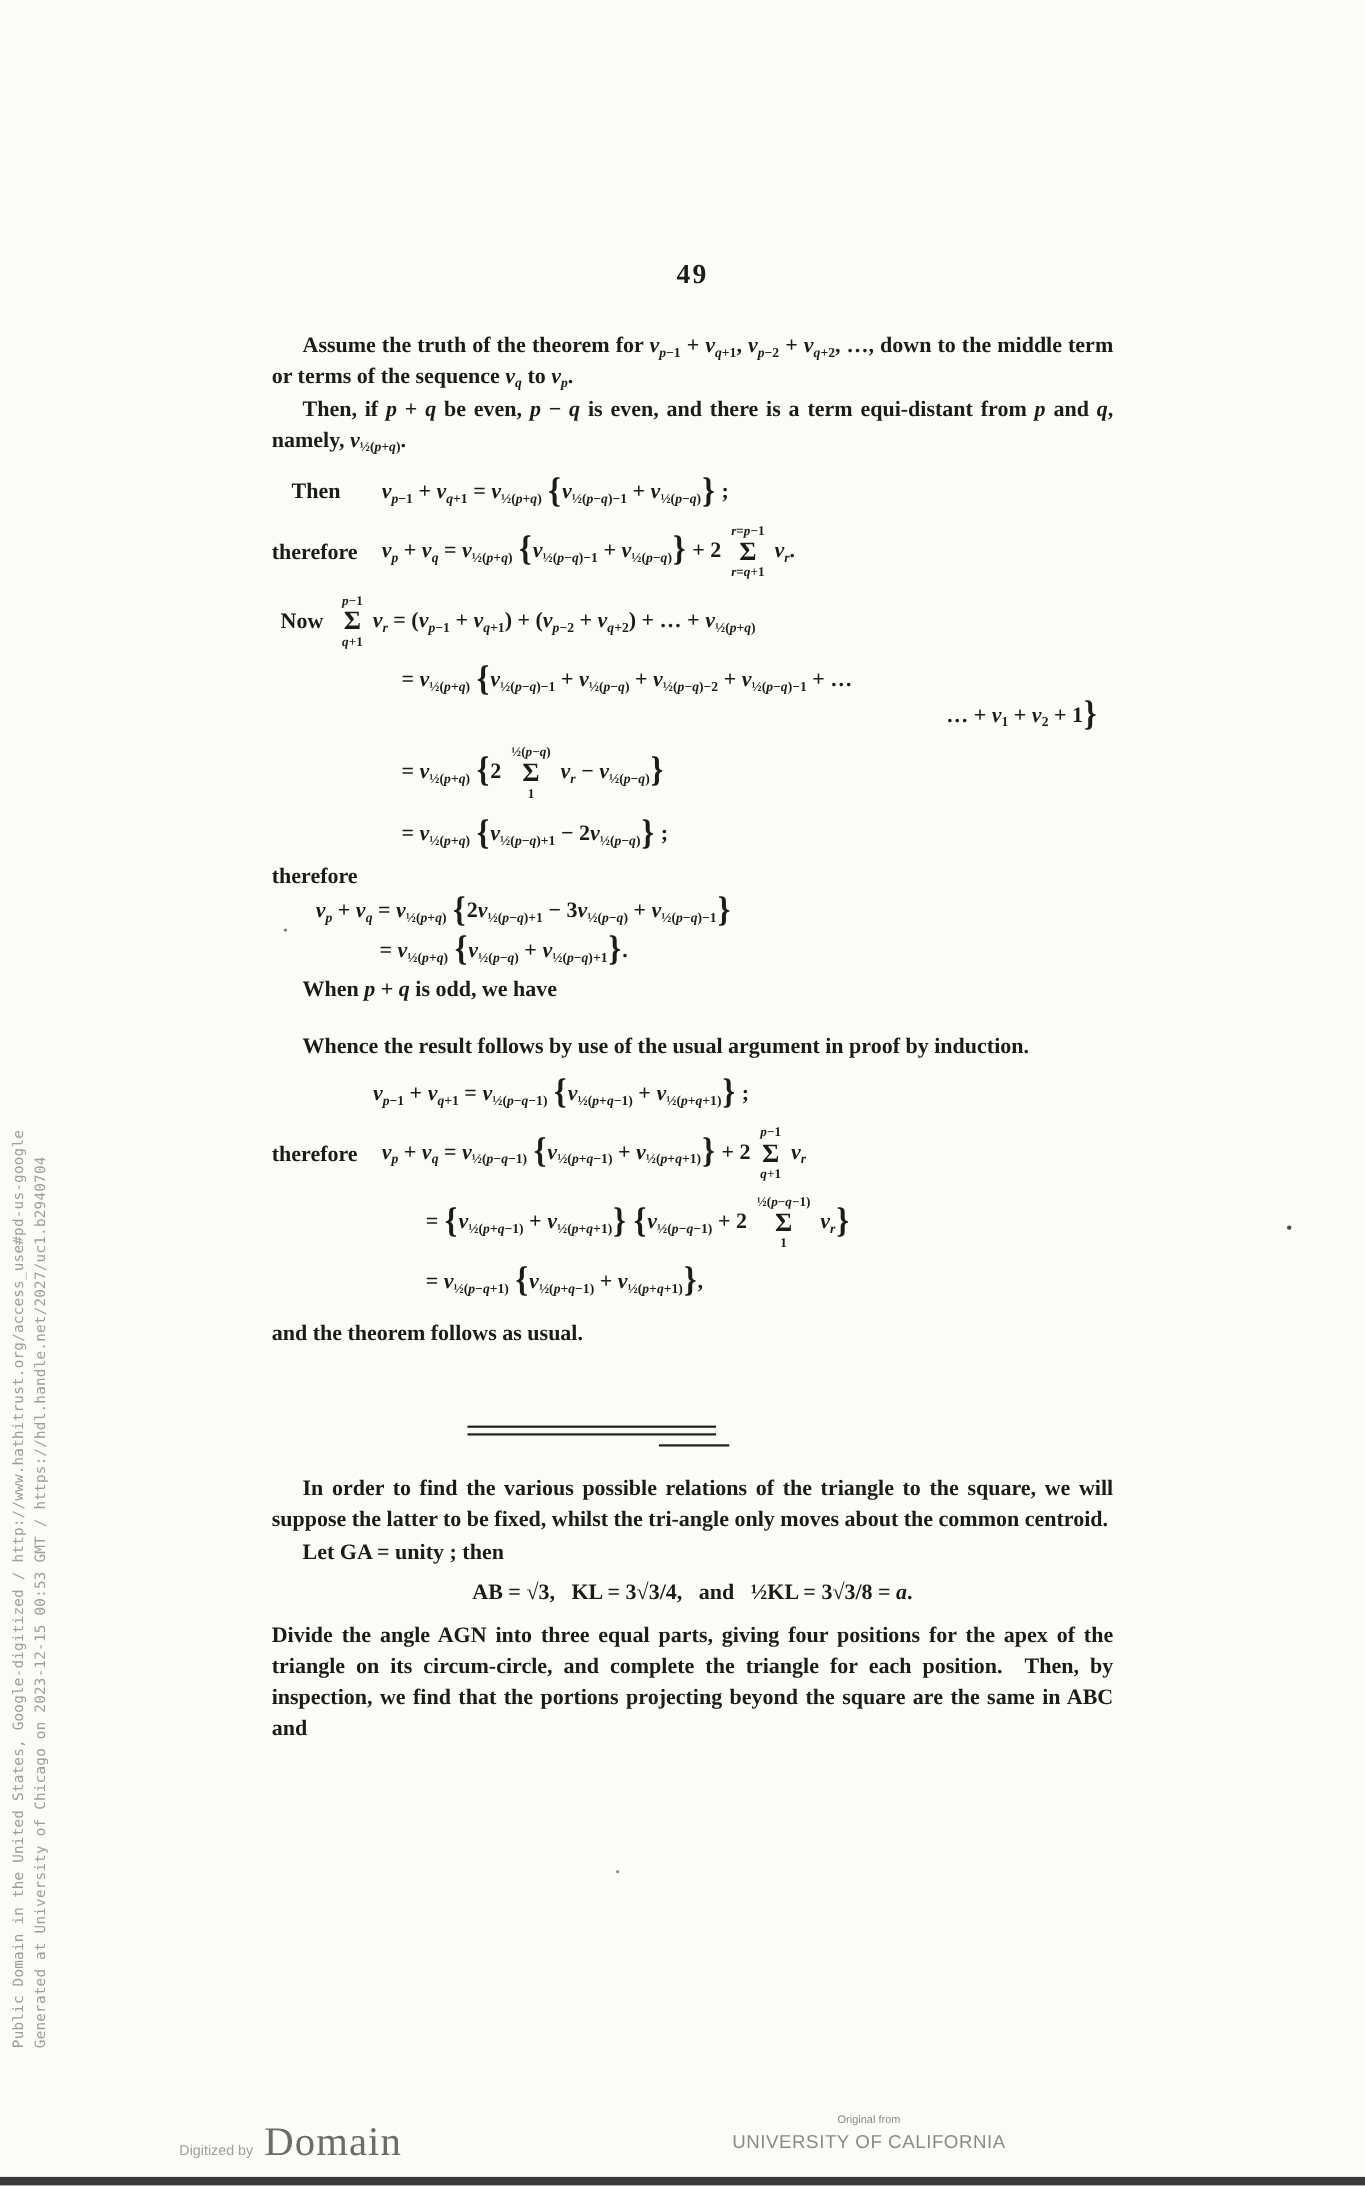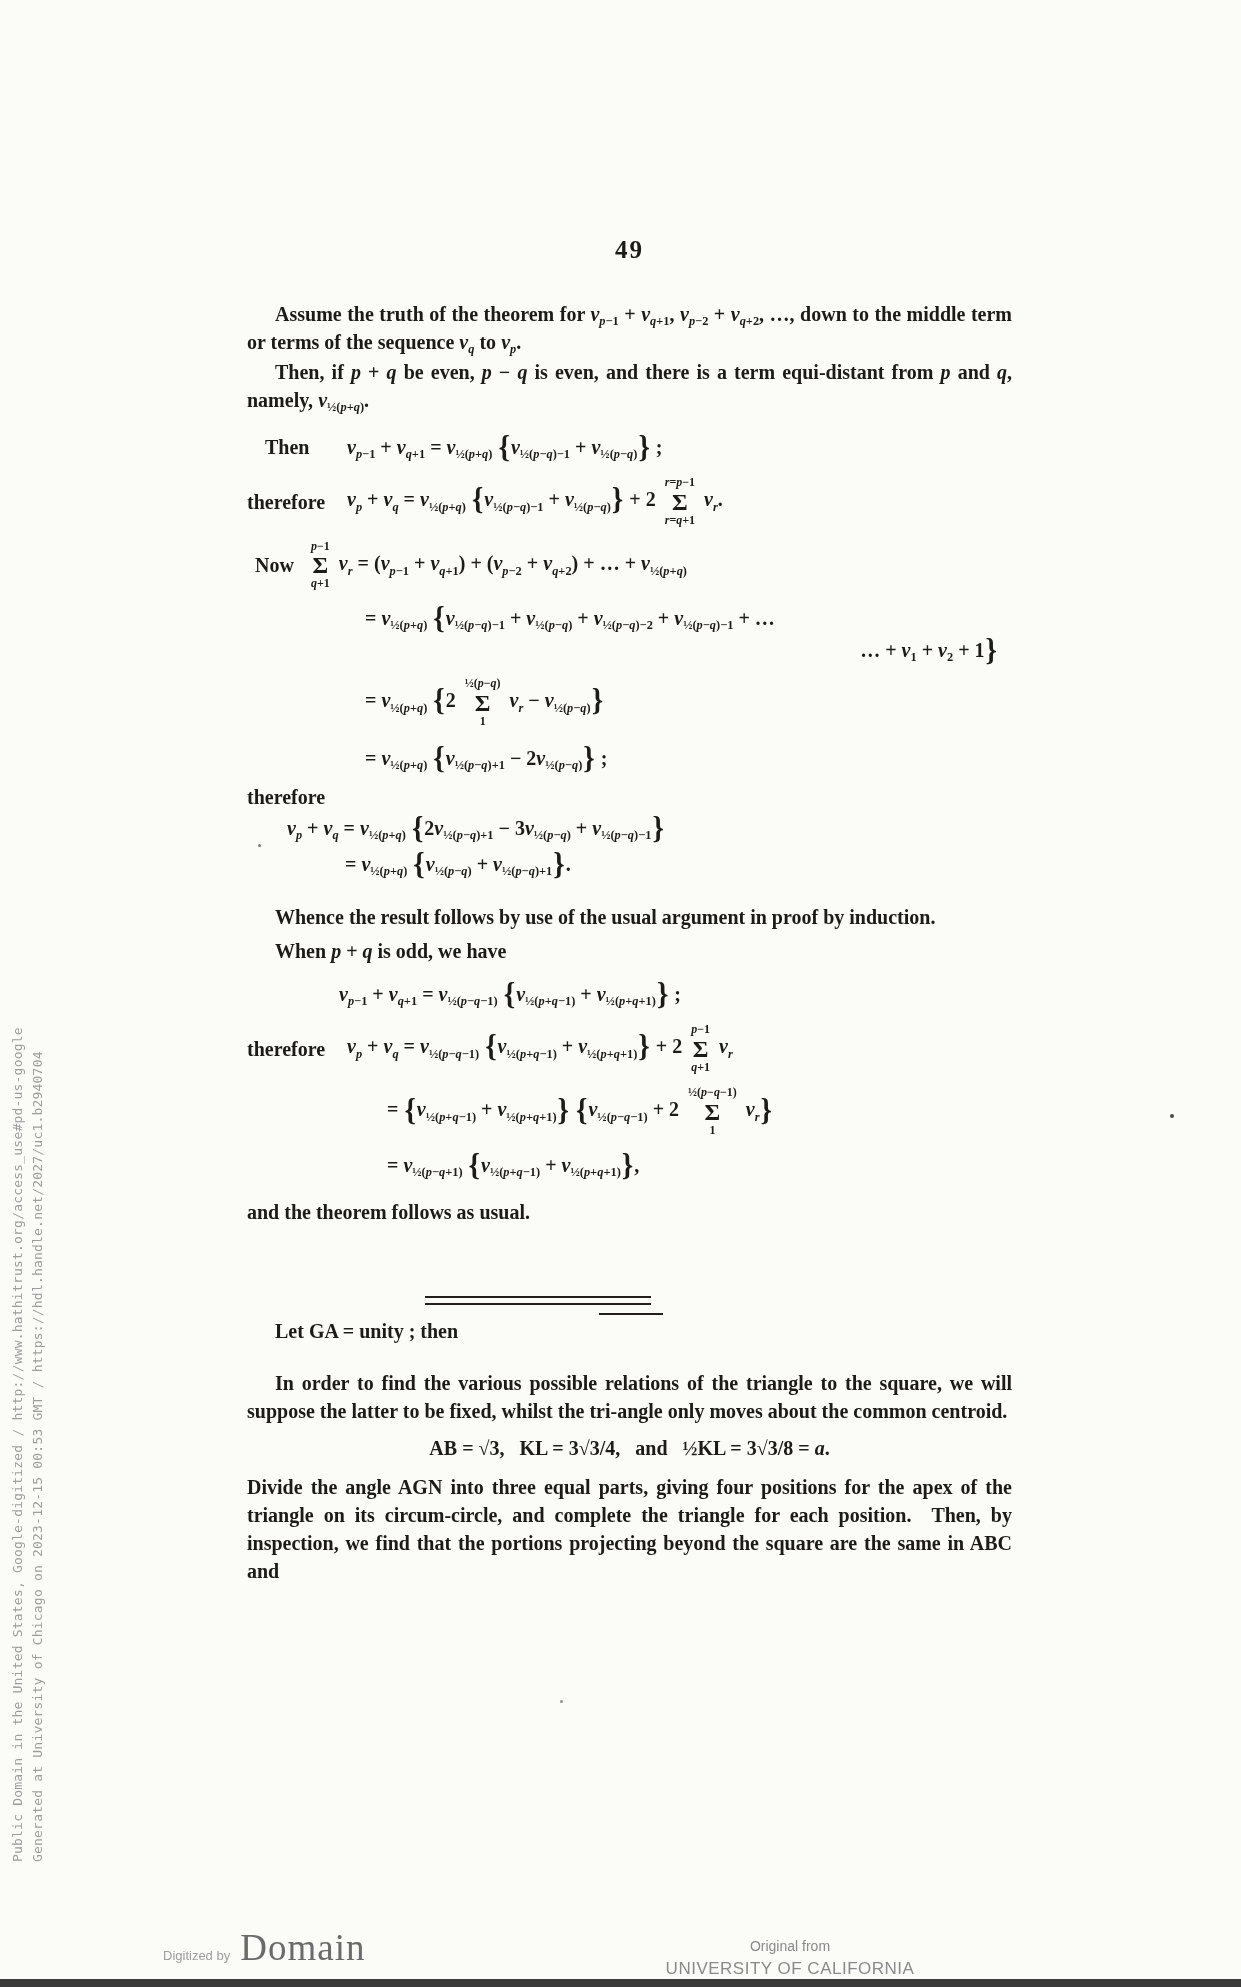--- a/index.html
+++ b/index.html
@@ -38,21 +38,21 @@
   .seg-i{font-style:italic;}
   .seg-b{font-weight:bold;}
   .seg-sc .sc-rest{font-size:0.78em;letter-spacing:0.5px;}
   
   .footer{position:absolute;top:1916px;left:0;width:100%;height:64px;
     font-family:"Liberation Sans",sans-serif;color:#8f8f8f;}
   .footer-left{position:absolute;left:163px;top:10px;display:flex;align-items:baseline;}
   .digitized-by{font-size:13px;color:#9e9e9e;}
   .glogo{font-family:"Liberation Serif",serif;font-size:37px;color:#6b6b6b;margin-left:10px;letter-spacing:1px;}
   .footer-right{position:absolute;left:620px;width:340px;top:6px;text-align:center;color:#8a8a8a;}
-  .orig-from{font-size:14px;margin-bottom:5px;margin-top:16px;}
+  .orig-from{font-size:10px;margin-bottom:5px;}
   .institution{font-size:17px;letter-spacing:0.5px;}
   .bottom-bar{position:absolute;bottom:0;left:0;width:100%;height:8px;background:#3a3a3a;}
   .speck{position:absolute;border-radius:50%;}
   .speck-1{left:1170px;top:1114px;width:4px;height:4px;background:#4a4a4a;}
   .speck-2{left:560px;top:1700px;width:3px;height:3px;background:#8f8f8f;}
   .speck-3{left:258px;top:844px;width:3px;height:3px;background:#7d7d7d;}
 </style>
 </head>
 <body>
 
@@ -104,22 +104,22 @@
         <div class="math" style="margin-top: 14px;">
           <span class="mexpr" style="padding-left: 118px;">= <i>v</i><sub>½(<i>p</i>+<i>q</i>)</sub> <span class="br">{</span><i>v</i><sub>½(<i>p</i>−<i>q</i>)+1</sub> − 2<i>v</i><sub>½(<i>p</i>−<i>q</i>)</sub><span class="br">}</span> ;</span>
         </div>
         <div class="para" style="margin-top: 10px;">therefore</div>
         <div class="math" style="margin-top: 2px;">
           <span class="mexpr" style="padding-left: 40px;"><i>v</i><sub><i>p</i></sub> + <i>v</i><sub><i>q</i></sub> = <i>v</i><sub>½(<i>p</i>+<i>q</i>)</sub> <span class="br">{</span>2<i>v</i><sub>½(<i>p</i>−<i>q</i>)+1</sub> − 3<i>v</i><sub>½(<i>p</i>−<i>q</i>)</sub> + <i>v</i><sub>½(<i>p</i>−<i>q</i>)−1</sub><span class="br">}</span></span>
         </div>
         <div class="math" style="margin-top: 6px;">
           <span class="mexpr" style="padding-left: 98px;">= <i>v</i><sub>½(<i>p</i>+<i>q</i>)</sub> <span class="br">{</span><i>v</i><sub>½(<i>p</i>−<i>q</i>)</sub> + <i>v</i><sub>½(<i>p</i>−<i>q</i>)+1</sub><span class="br">}</span>.</span>
         </div>
+        <div class="para indent" style="margin-top: 6px;">When <span class="m-seg"><i>p</i> + <i>q</i></span> is odd, we have</div>
         <div class="para indent" style="margin-top: 24px;">Whence the result follows by use of the usual argument in proof by induction.</div>
-        <div class="para indent" style="margin-top: 6px;">When <span class="m-seg"><i>p</i> + <i>q</i></span> is odd, we have</div>
         <div class="math" style="margin-top: 14px;">
           <span class="mexpr" style="padding-left: 92px;"><i>v</i><sub><i>p</i>−1</sub> + <i>v</i><sub><i>q</i>+1</sub> = <i>v</i><sub>½(<i>p</i>−<i>q</i>−1)</sub> <span class="br">{</span><i>v</i><sub>½(<i>p</i>+<i>q</i>−1)</sub> + <i>v</i><sub>½(<i>p</i>+<i>q</i>+1)</sub><span class="br">}</span> ;</span>
         </div>
         <div class="math" style="margin-top: 14px;">
           <span class="mlabel">therefore</span>
           <span class="mexpr" style="padding-left: 100px;"><i>v</i><sub><i>p</i></sub> + <i>v</i><sub><i>q</i></sub> = <i>v</i><sub>½(<i>p</i>−<i>q</i>−1)</sub> <span class="br">{</span><i>v</i><sub>½(<i>p</i>+<i>q</i>−1)</sub> + <i>v</i><sub>½(<i>p</i>+<i>q</i>+1)</sub><span class="br">}</span> + 2 <span class="sum">
               <span class="lim"><i>p</i>−1</span>
               <span class="sig">Σ</span>
               <span class="lim"><i>q</i>+1</span>
             </span> <i>v</i><sub><i>r</i></sub></span>
@@ -130,22 +130,22 @@
               <span class="sig">Σ</span>
               <span class="lim">1</span>
             </span> <i>v</i><sub><i>r</i></sub><span class="br">}</span></span>
         </div>
         <div class="math" style="margin-top: 12px;">
           <span class="mexpr" style="padding-left: 140px;">= <i>v</i><sub>½(<i>p</i>−<i>q</i>+1)</sub> <span class="br">{</span><i>v</i><sub>½(<i>p</i>+<i>q</i>−1)</sub> + <i>v</i><sub>½(<i>p</i>+<i>q</i>+1)</sub><span class="br">}</span>,</span>
         </div>
         <div class="para" style="margin-top: 18px;">and the theorem follows as usual.</div>
         <div class="rule rule-double" style="margin-top: 70px; margin-left: 178px; width: 226px;"></div>
         <div class="rule rule-single" style="margin-top: 8px; margin-left: 352px; width: 64px;"></div>
+        <div class="para indent" style="margin-top: 24px;">In order to find the various possible relations of the triangle to the square, we will suppose the latter to be fixed, whilst the tri-angle only moves about the common centroid.</div>
         <div class="para indent" style="margin-top: 2px;">Let GA = unity ; then</div>
-        <div class="para indent" style="margin-top: 24px;">In order to find the various possible relations of the triangle to the square, we will suppose the latter to be fixed, whilst the tri-angle only moves about the common centroid.</div>
         <div class="math" style="margin-top: 8px;">
           <span class="mexpr" style="text-align: center;"><span class="rm">AB</span> = √3, &nbsp;&nbsp;<span class="rm">KL</span> = 3√3/4, &nbsp;&nbsp;<span class="rm">and</span> &nbsp;&nbsp;½<span class="rm">KL</span> = 3√3/8 = <i>a</i>.</span>
         </div>
         <div class="para" style="margin-top: 10px;">Divide the angle AGN into three equal parts, giving four positions for the apex of the triangle on its circum-circle, and complete the triangle for each position. &nbsp;Then, by inspection, we find that the portions projecting beyond the square are the same in ABC and</div>
       </div>
   </div>
 
   <div class="speck speck-1"></div>
   <div class="speck speck-2"></div>
   <div class="speck speck-3"></div>

